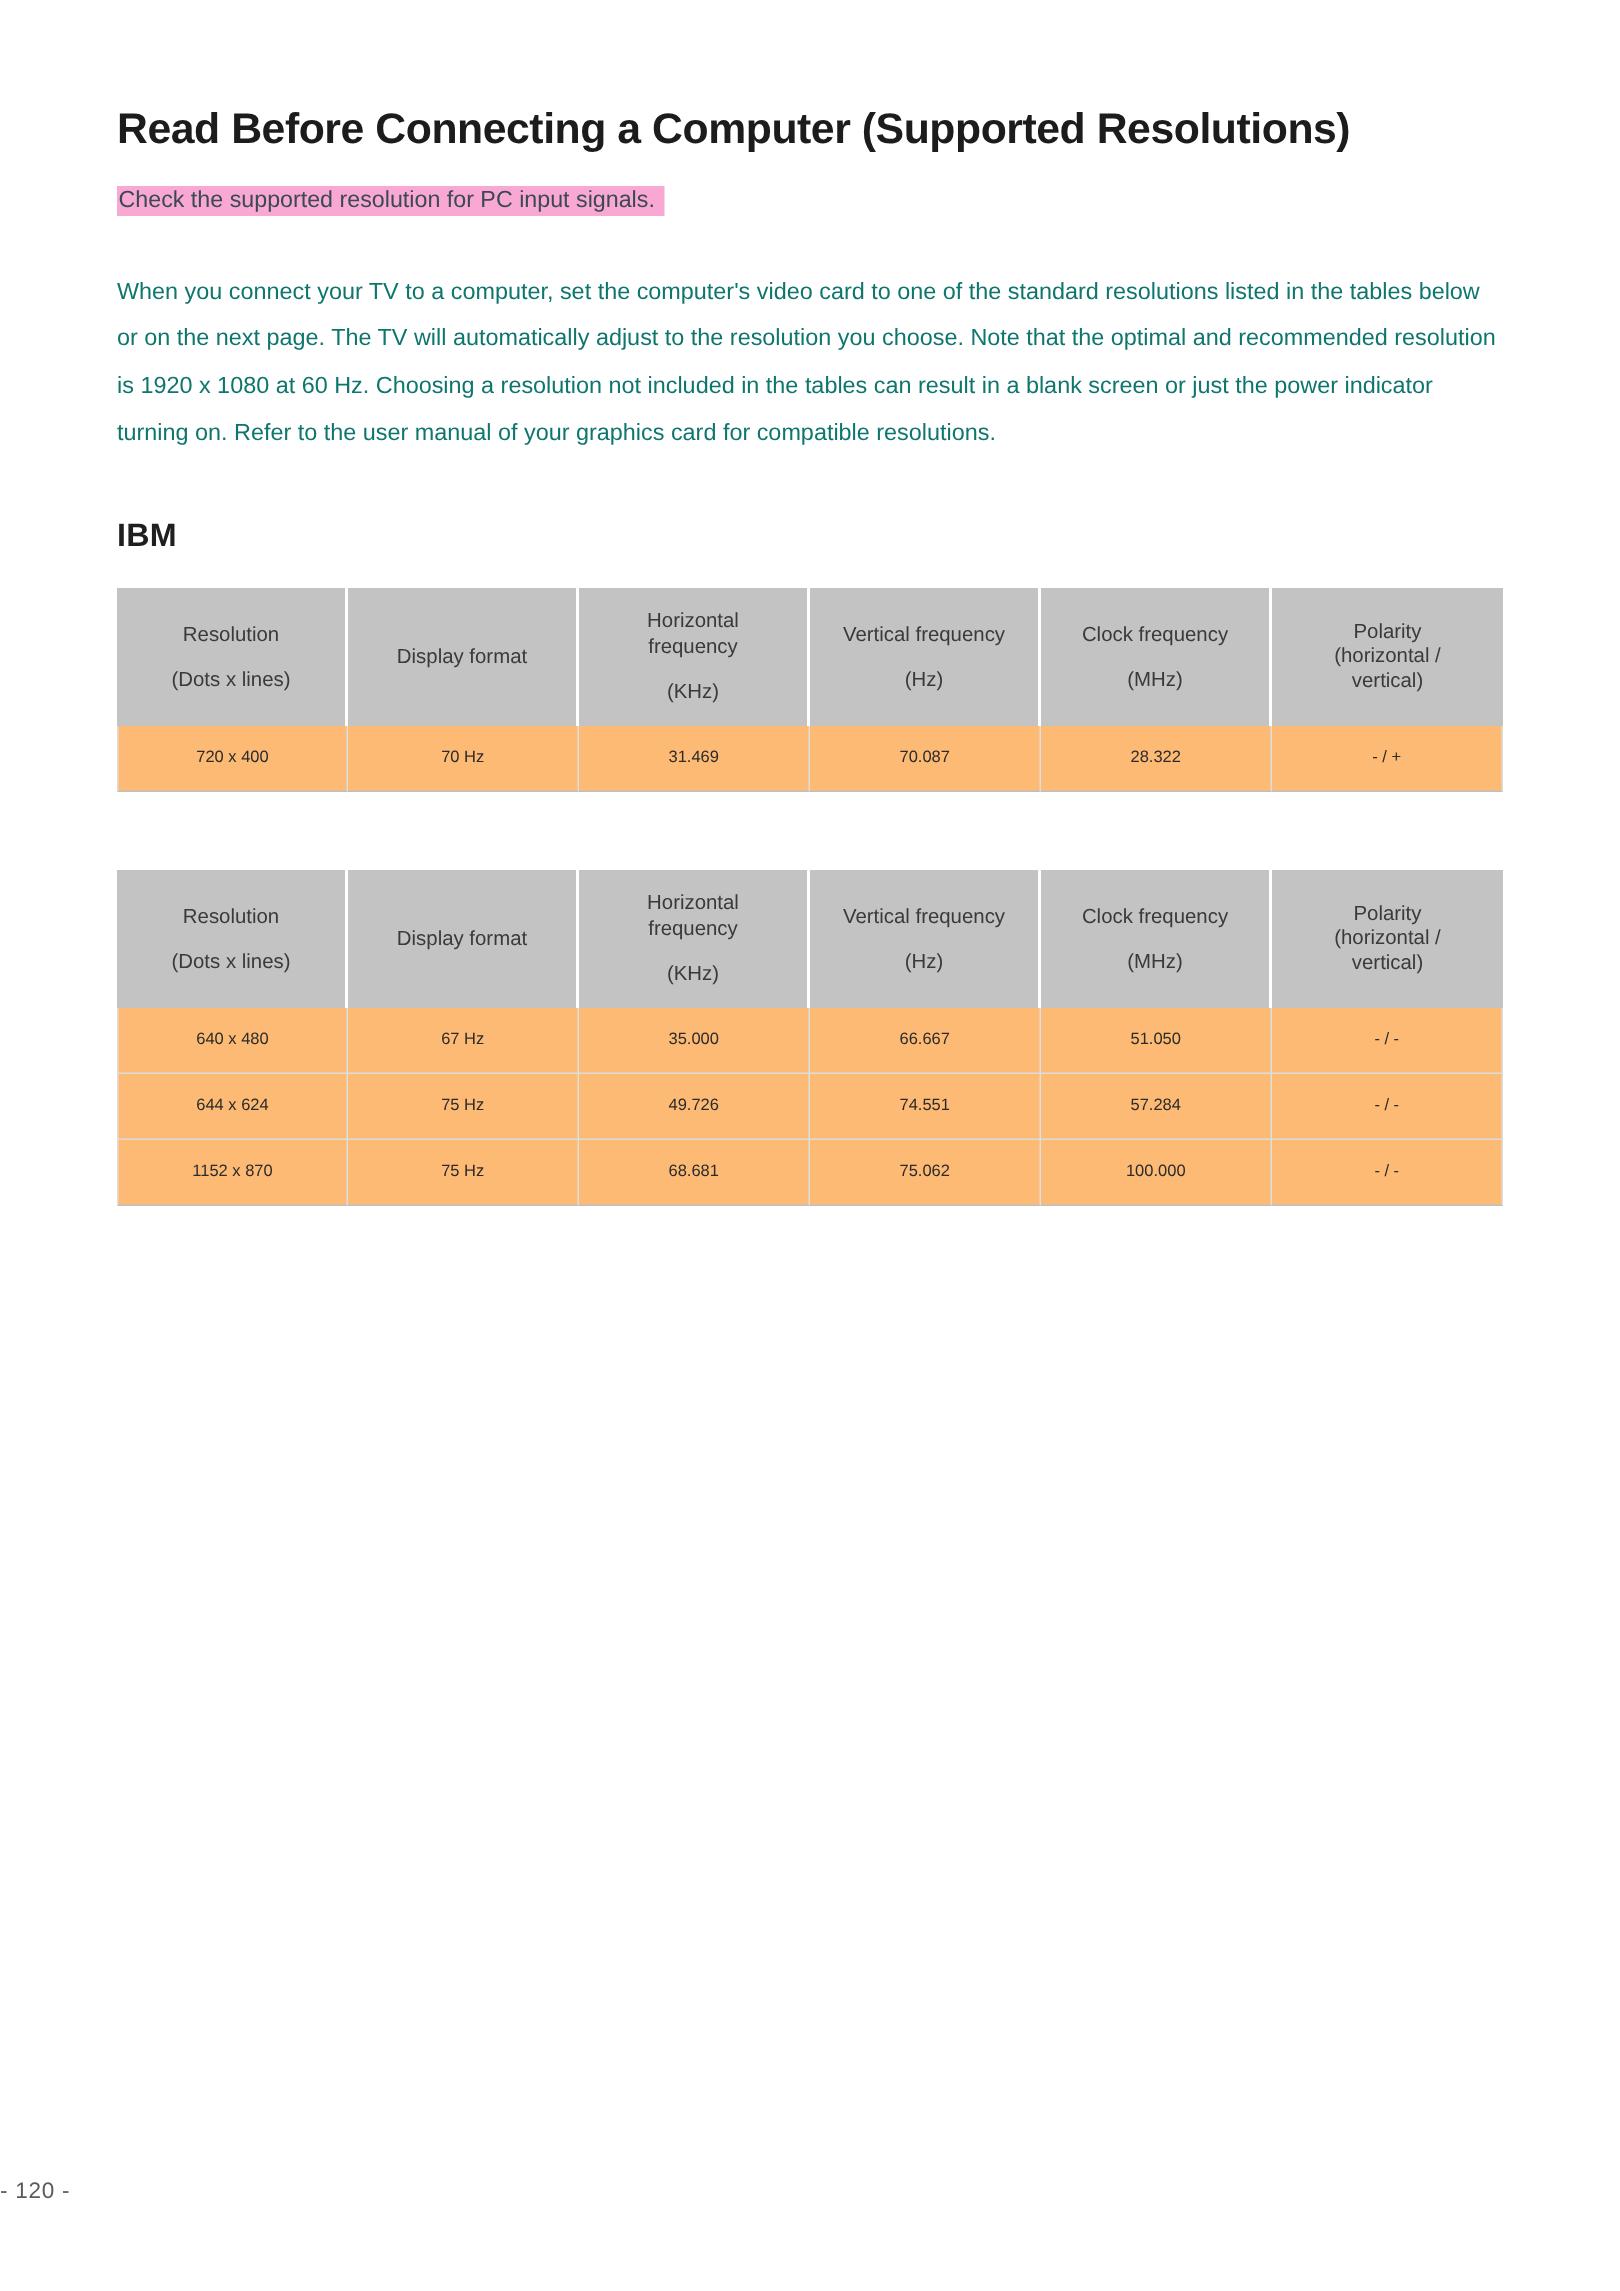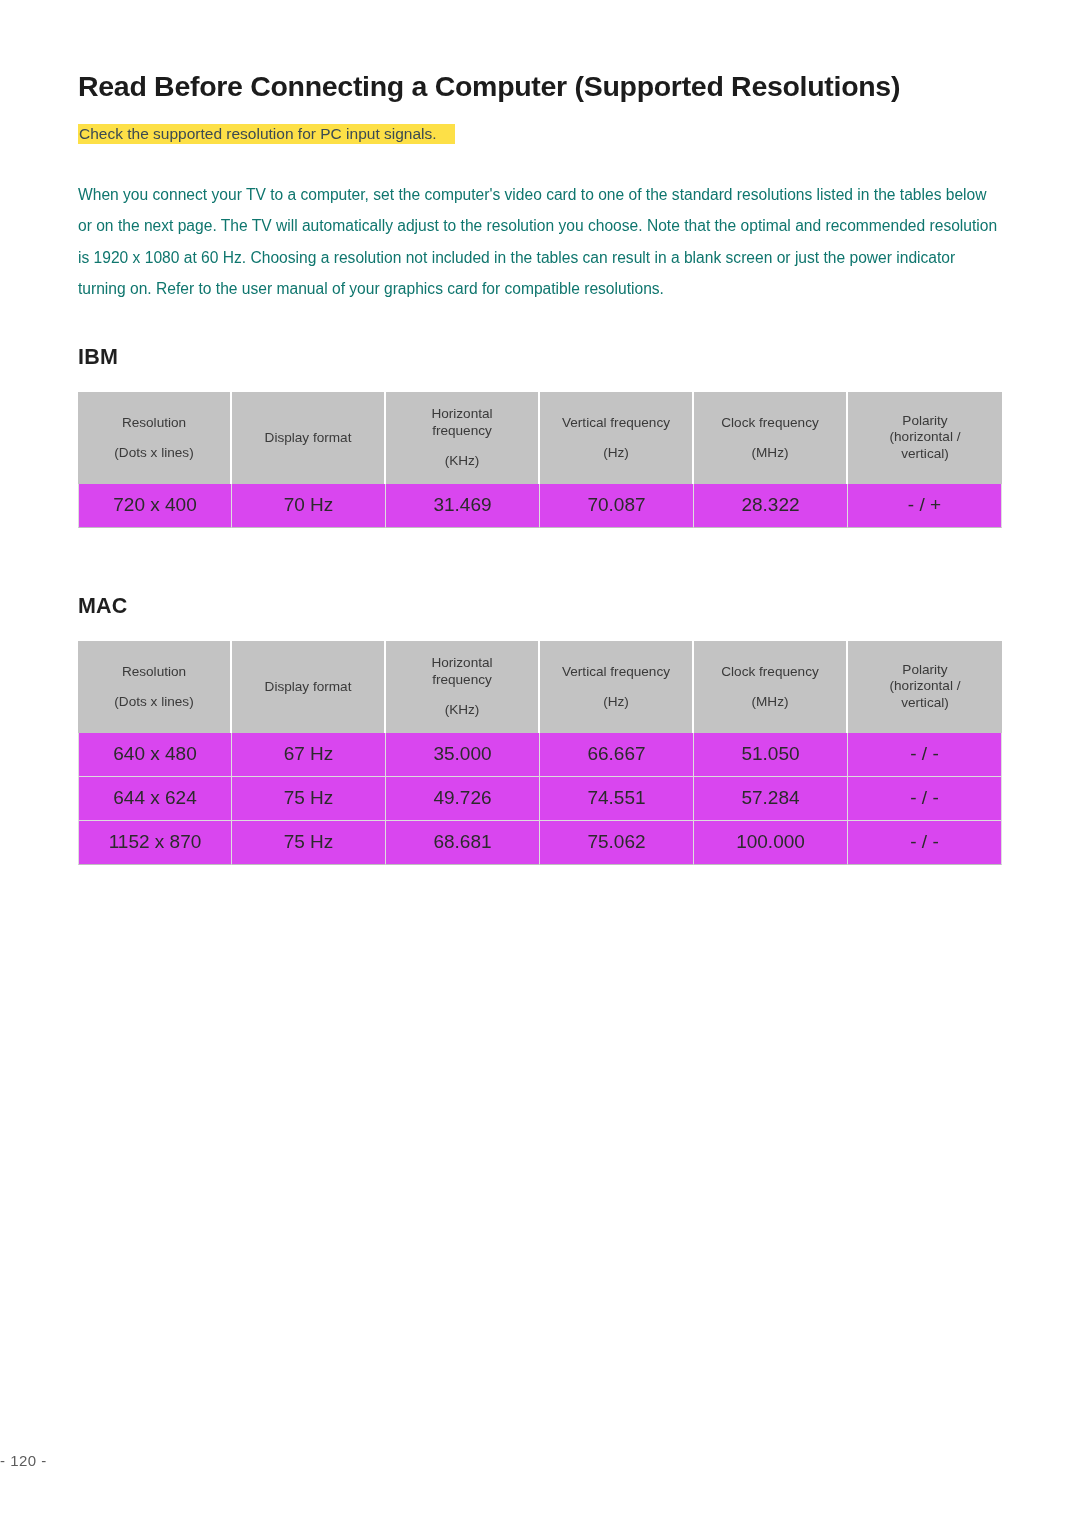--- a/index.html
+++ b/index.html
@@ -42,23 +42,23 @@
     white-space: nowrap;
   }
 
   .subtitle-wrap {
     margin: 0 0 34px 0;
   }
   .subtitle {
     display: inline;
     font-size: 15.5px;
     color: #3b4a52;
-    background: #fde047;
+    background: #f9a8d4;
     line-height: 1.5;
-    padding: 1px 18px 2px 1px;
+    padding: 1px 6px 2px 1px;
     box-decoration-break: clone;
     -webkit-box-decoration-break: clone;
   }
 
   .body-para {
     font-size: 15.6px;
     line-height: 2.02;
     color: #0f766e;
     margin: 0 0 40px 0;
     text-align: left;
@@ -66,21 +66,21 @@
   }
 
   .section-heading {
     font-size: 21.5px;
     font-weight: bold;
     color: #1f1f1f;
     letter-spacing: 0.2px;
     margin: 0 0 22px 0;
   }
 
-  .section-block { margin-bottom: 66px; }
+  .section-block { margin-bottom: 52px; }
   .section-block.second { margin-bottom: 0; }
 
   table.res-table {
     border-collapse: separate;
     border-spacing: 0;
     width: 924px;
     table-layout: fixed;
     margin: 0;
   }
 
@@ -113,23 +113,23 @@
     flex-direction: column;
     justify-content: center;
     align-items: center;
     height: 100%;
   }
   .th-line { display: block; }
   .th-gap { height: 13px; }
   .th-tight { line-height: 1.24; }
 
   table.res-table tbody td {
-    background: #d946ef;
+    background: #fdba74;
     color: #2b2b2b;
-    font-size: 19px;
+    font-size: 11px;
     text-align: center;
     vertical-align: middle;
     height: 44px;
     padding: 4px 5px;
     border-right: 1px solid #dedede;
     border-bottom: 1px solid #dcdcdc;
   }
   table.res-table tbody td:first-child {
     border-left: 1px solid #dedede;
   }
@@ -229,21 +229,20 @@
             <td>31.469</td>
             <td>70.087</td>
             <td>28.322</td>
             <td>- / +</td>
           </tr>
         </tbody>
       </table>
     </div>
 
     <div class="section-block second">
-      <h2 class="section-heading">MAC</h2>
 
       <table class="res-table">
         <colgroup>
           <col class="c0">
             <col class="c1">
             <col class="c2">
           <col class="c3">
             <col class="c4">
             <col class="c5">
         </colgroup>

